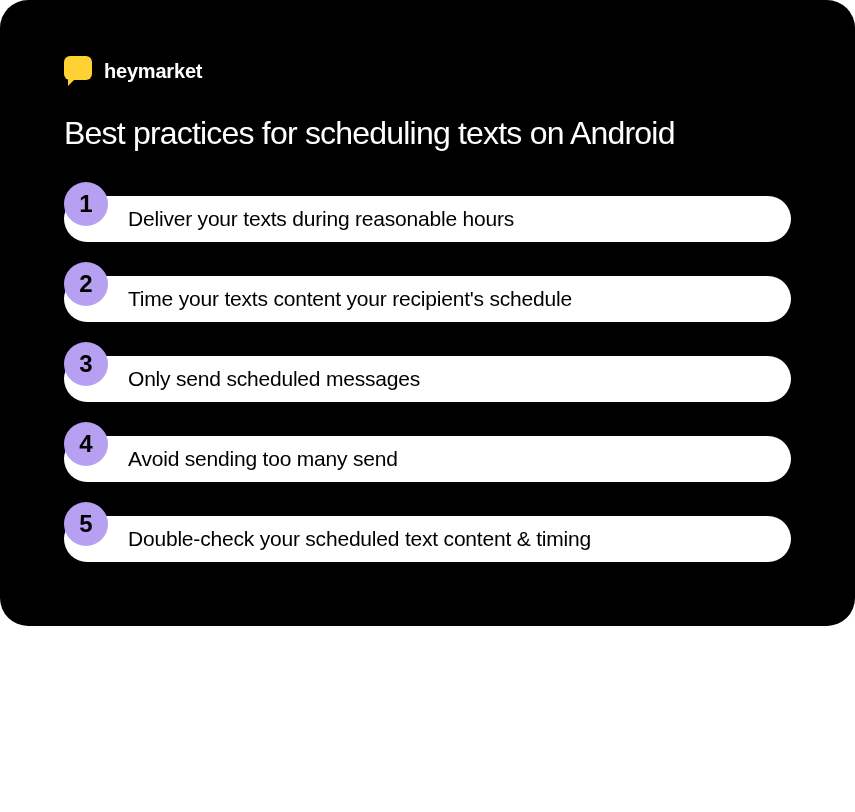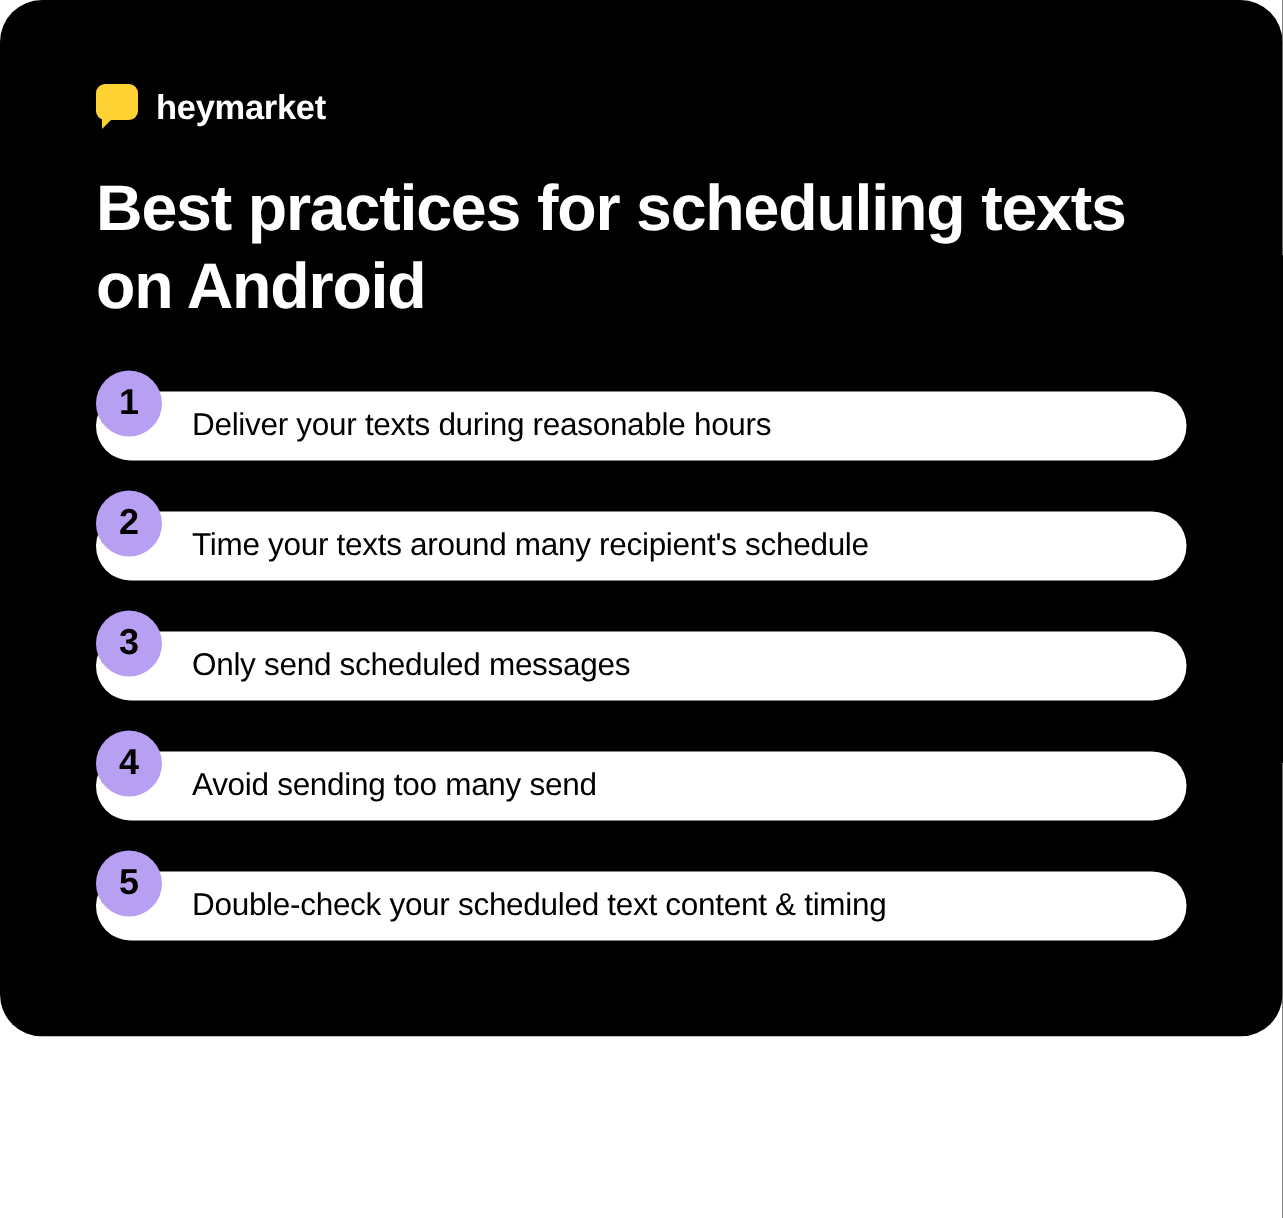--- a/index.html
+++ b/index.html
@@ -45,28 +45,28 @@
       bottom: -6px;
       left: 4px;
       width: 0;
       height: 0;
       border-left: 0px solid transparent;
       border-right: 8px solid transparent;
       border-top: 8px solid #FFD233;
     }
     .logo-text {
       color: #ffffff;
-      font-size: 23px;
+      font-size: 20px;
       font-weight: 700;
       letter-spacing: -0.2px;
     }
     .title {
       color: #ffffff;
-      font-size: 43px;
-      font-weight: 700;
+      font-size: 32px;
+      font-weight: 400;
       line-height: 1.2;
       letter-spacing: -0.8px;
       margin-bottom: 44px;
     }
     .list {
       display: flex;
       flex-direction: column;
       gap: 34px;
     }
     .item {
@@ -125,21 +125,21 @@
     <div class="item">
       <div class="badge">1</div>
       <div class="pill">
         <span class="item-text">Deliver your texts during reasonable hours</span>
       </div>
     </div>
 
     <div class="item">
       <div class="badge">2</div>
       <div class="pill">
-        <span class="item-text">Time your texts around many recipient's schedule</span>
+        <span class="item-text">Time your texts content your recipient's schedule</span>
       </div>
     </div>
 
     <div class="item">
       <div class="badge">3</div>
       <div class="pill">
         <span class="item-text">Only send scheduled messages</span>
       </div>
     </div>
 

